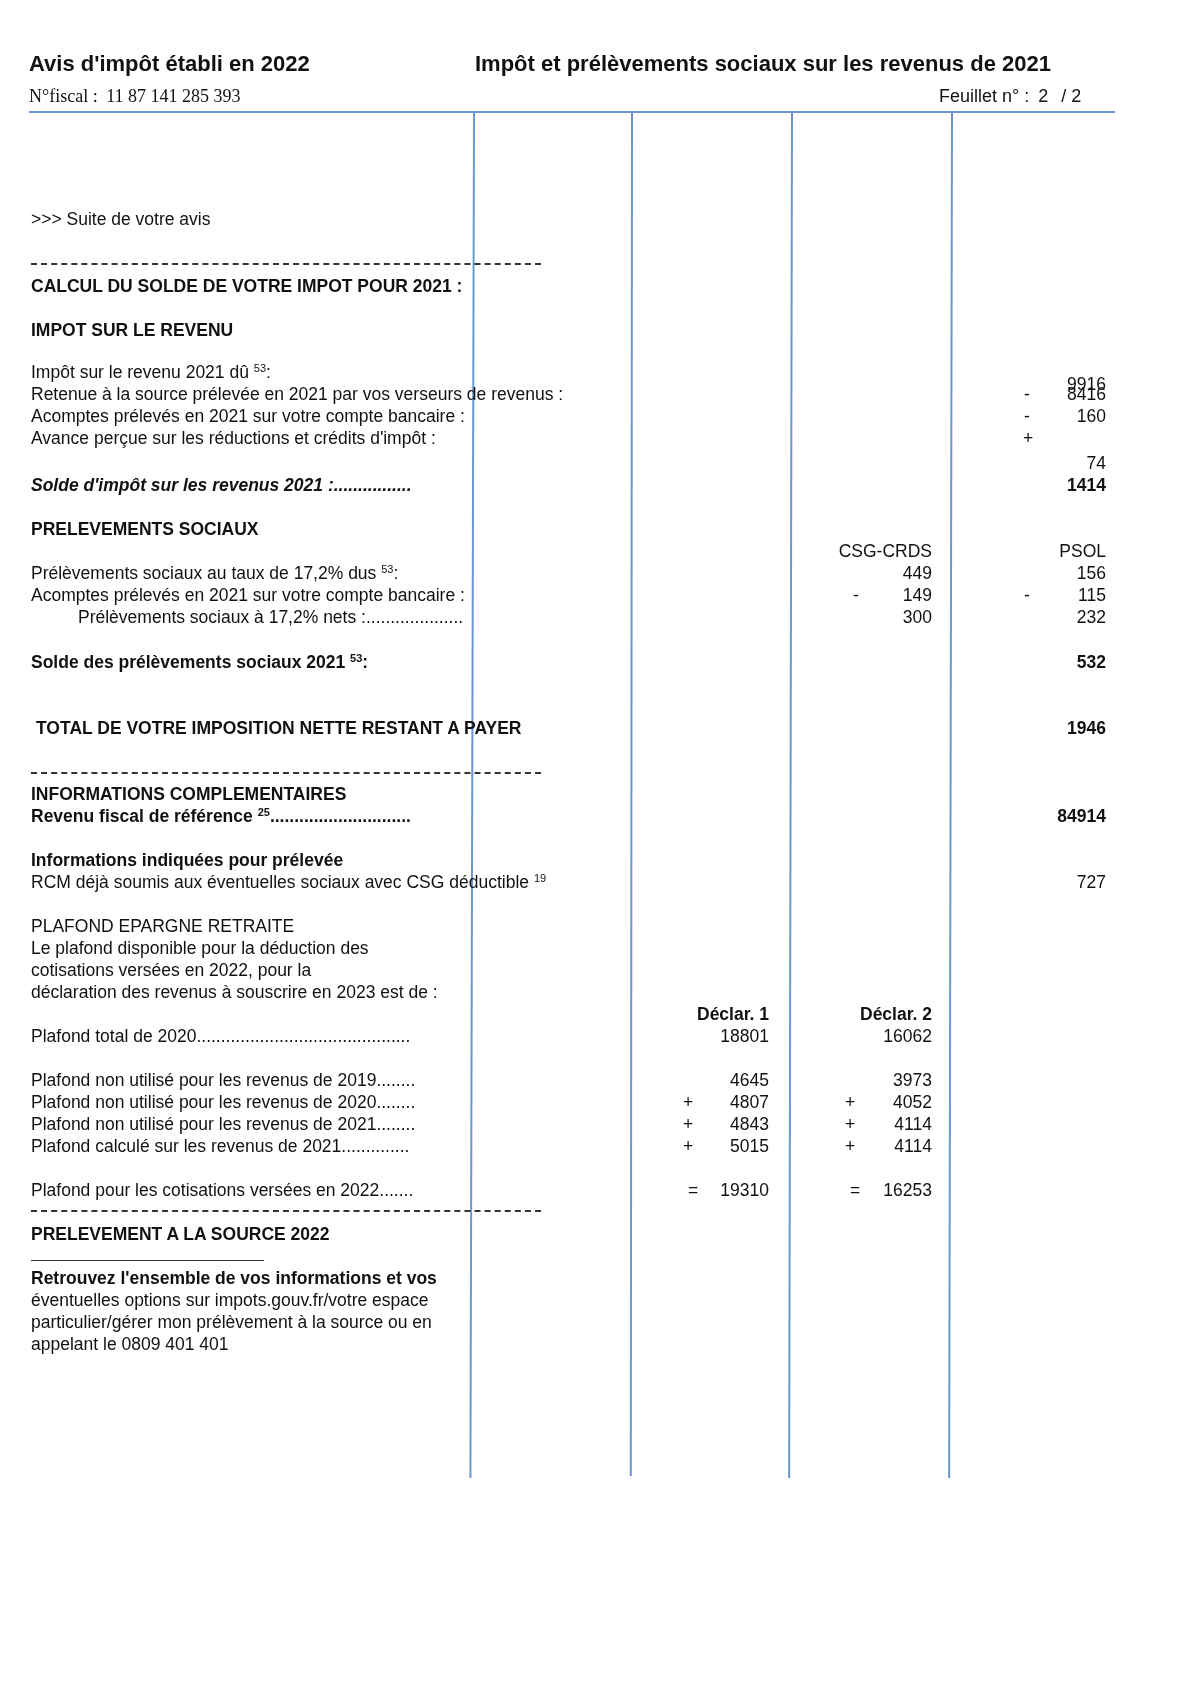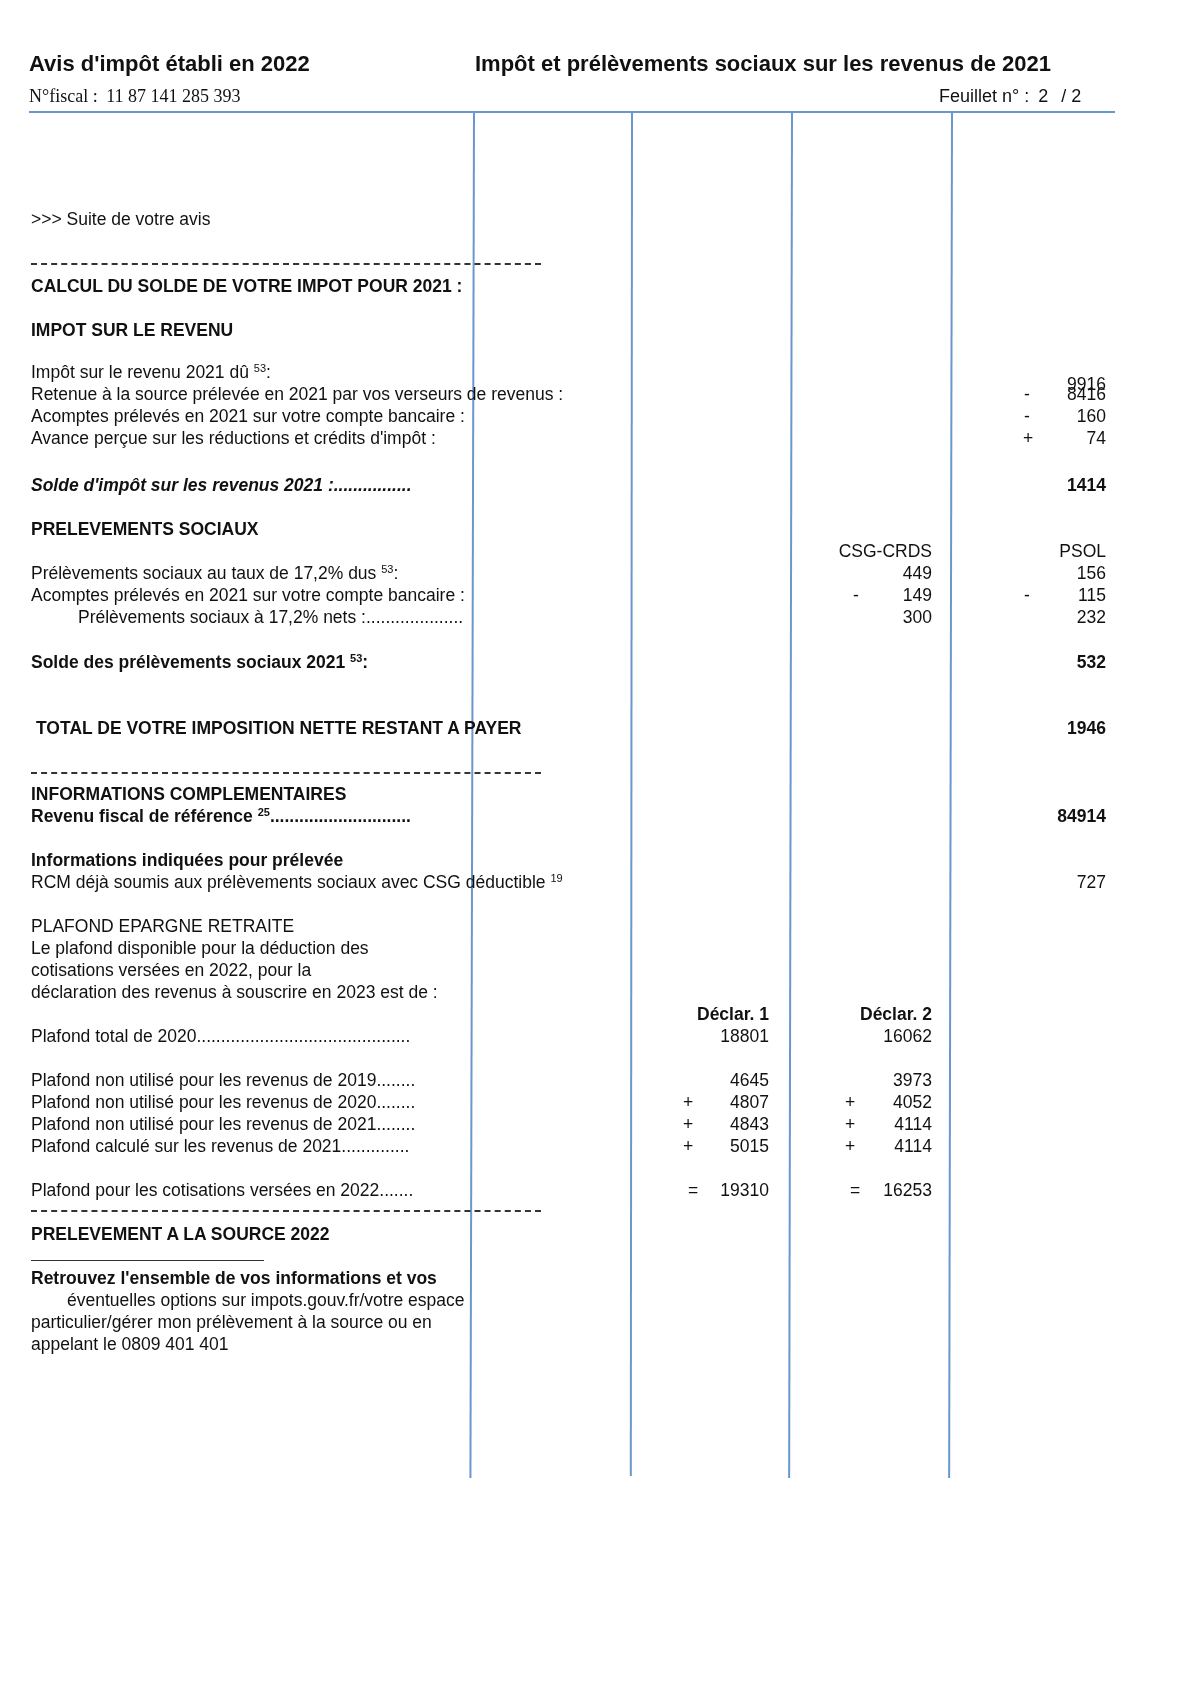--- a/index.html
+++ b/index.html
@@ -50,21 +50,21 @@
     <div class="abs t" style="left:31px; top:361px;"><span>Impôt sur le revenu 2021 dû </span><sup>53</sup><span>:</span></div>
     <div class="abs t r" style="right:84px; top:361px;margin-top:12px;">9916</div>
     <div class="abs t" style="left:31px; top:383px;"><span>Retenue à la source prélevée en 2021 par vos verseurs de revenus :</span></div>
     <div class="sign" style="left:1024px; top:383px;">-</div>
     <div class="abs t r" style="right:84px; top:383px;">8416</div>
     <div class="abs t" style="left:31px; top:405px;"><span>Acomptes prélevés en 2021 sur votre compte bancaire :</span></div>
     <div class="sign" style="left:1024px; top:405px;">-</div>
     <div class="abs t r" style="right:84px; top:405px;">160</div>
     <div class="abs t" style="left:31px; top:427px;"><span>Avance perçue sur les réductions et crédits d'impôt :</span></div>
     <div class="sign" style="left:1023px; top:427px;">+</div>
-    <div class="abs t r" style="right:84px; top:427px;text-align:center;">74</div>
+    <div class="abs t r" style="right:84px; top:452px;text-align:center;">74</div>
   </div>
 
 <div class="abs t b" style="left:31px; top:474px;font-style:italic;">Solde d'impôt sur les revenus 2021 :................</div>
 <div class="abs t b r" style="right:84px; top:474px;">1414</div>
 
 <div class="abs t b" style="left:31px; top:518px;">PRELEVEMENTS SOCIAUX</div>
 <div class="abs t r" style="right:258px; top:540px;">CSG-CRDS</div>
 <div class="abs t r" style="right:84px; top:540px;">PSOL</div>
 
 <div id="ps-rows">
@@ -92,21 +92,21 @@
 <div class="dash" style="top:772px;"></div>
 
 <div class="abs t b" style="left:31px; top:783px;">INFORMATIONS COMPLEMENTAIRES</div>
 <div class="abs t b" style="left:31px; top:805px;">
   <span>Revenu fiscal de référence </span><sup>25</sup><span>.............................</span>
 </div>
 <div class="abs t b r" style="right:84px; top:805px;">84914</div>
 
 <div class="abs t b" style="left:31px; top:849px;">Informations indiquées pour prélevée</div>
 <div class="abs t" style="left:31px; top:871px;">
-  <span>RCM déjà soumis aux prélèvements sociaux avec CSG déductible </span><sup>19</sup>
+  <span>RCM déjà soumis aux éventuelles sociaux avec CSG déductible </span><sup>19</sup>
 </div>
 <div class="abs t r" style="right:84px; top:871px;">727</div>
 
 <div class="abs t" style="left:31px; top:915px;">PLAFOND EPARGNE RETRAITE</div>
 <div class="abs t" style="left:31px; top:937px;">Le plafond disponible pour la déduction des</div>
 <div class="abs t" style="left:31px; top:959px;">cotisations versées en 2022, pour la</div>
 <div class="abs t" style="left:31px; top:981px;">déclaration des revenus à souscrire en 2023 est de :</div>
 
 <div class="abs t b r" style="right:421px; top:1003px;">Déclar. 1</div>
 <div class="abs t b r" style="right:258px; top:1003px;">Déclar. 2</div>
@@ -140,15 +140,15 @@
 <div class="sign" style="left:688px; top:1179px;">=</div>
 <div class="abs t r" style="right:421px; top:1179px;">19310</div>
 <div class="sign" style="left:850px; top:1179px;">=</div>
 <div class="abs t r" style="right:258px; top:1179px;">16253</div>
 
 <div class="dash" style="top:1210px;"></div>
 
 <div class="abs t b" style="left:31px; top:1223px;">PRELEVEMENT A LA SOURCE 2022</div>
 <div class="uline" style="top:1260px;"></div>
 <div class="abs t" style="left:31px; top:1267px;font-weight:bold;">Retrouvez l'ensemble de vos informations et vos</div>
-<div class="abs t" style="left:31px; top:1289px;margin-left:36px;">éventuelles options sur impots.gouv.fr/votre espace</div>
+<div class="abs t" style="left:31px; top:1289px;">éventuelles options sur impots.gouv.fr/votre espace</div>
 <div class="abs t" style="left:31px; top:1311px;">particulier/gérer mon prélèvement à la source ou en</div>
 <div class="abs t" style="left:31px; top:1333px;">appelant le 0809 401 401</div>
 
 </body></html>

